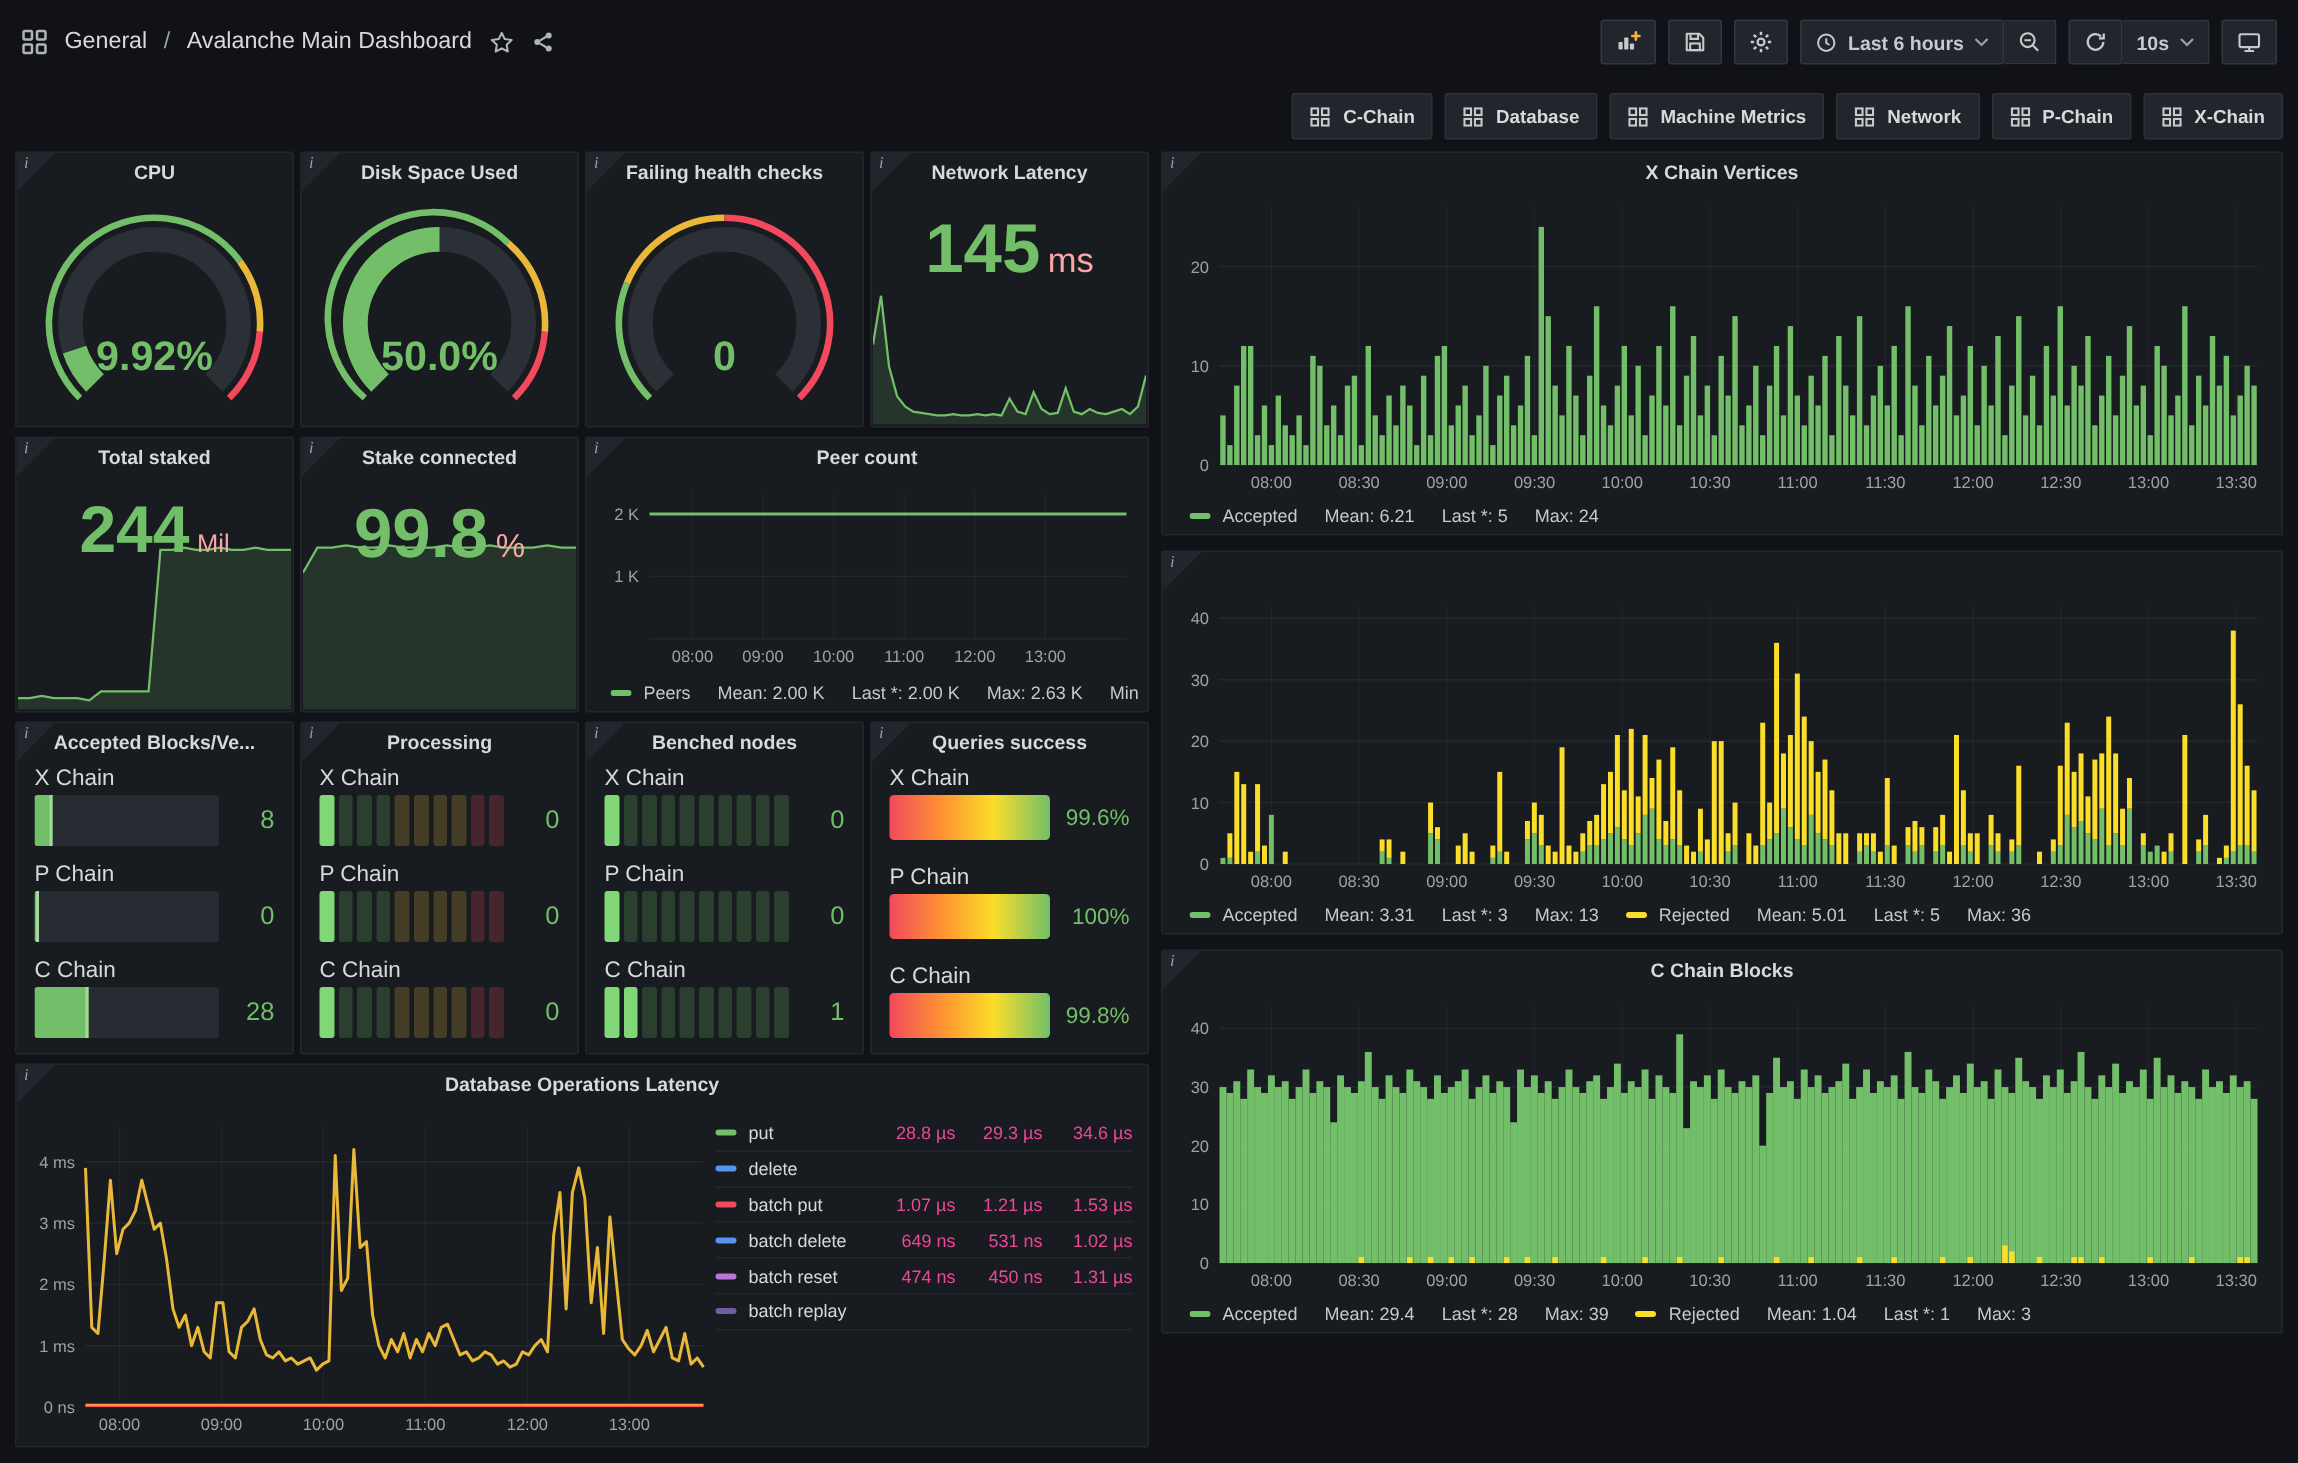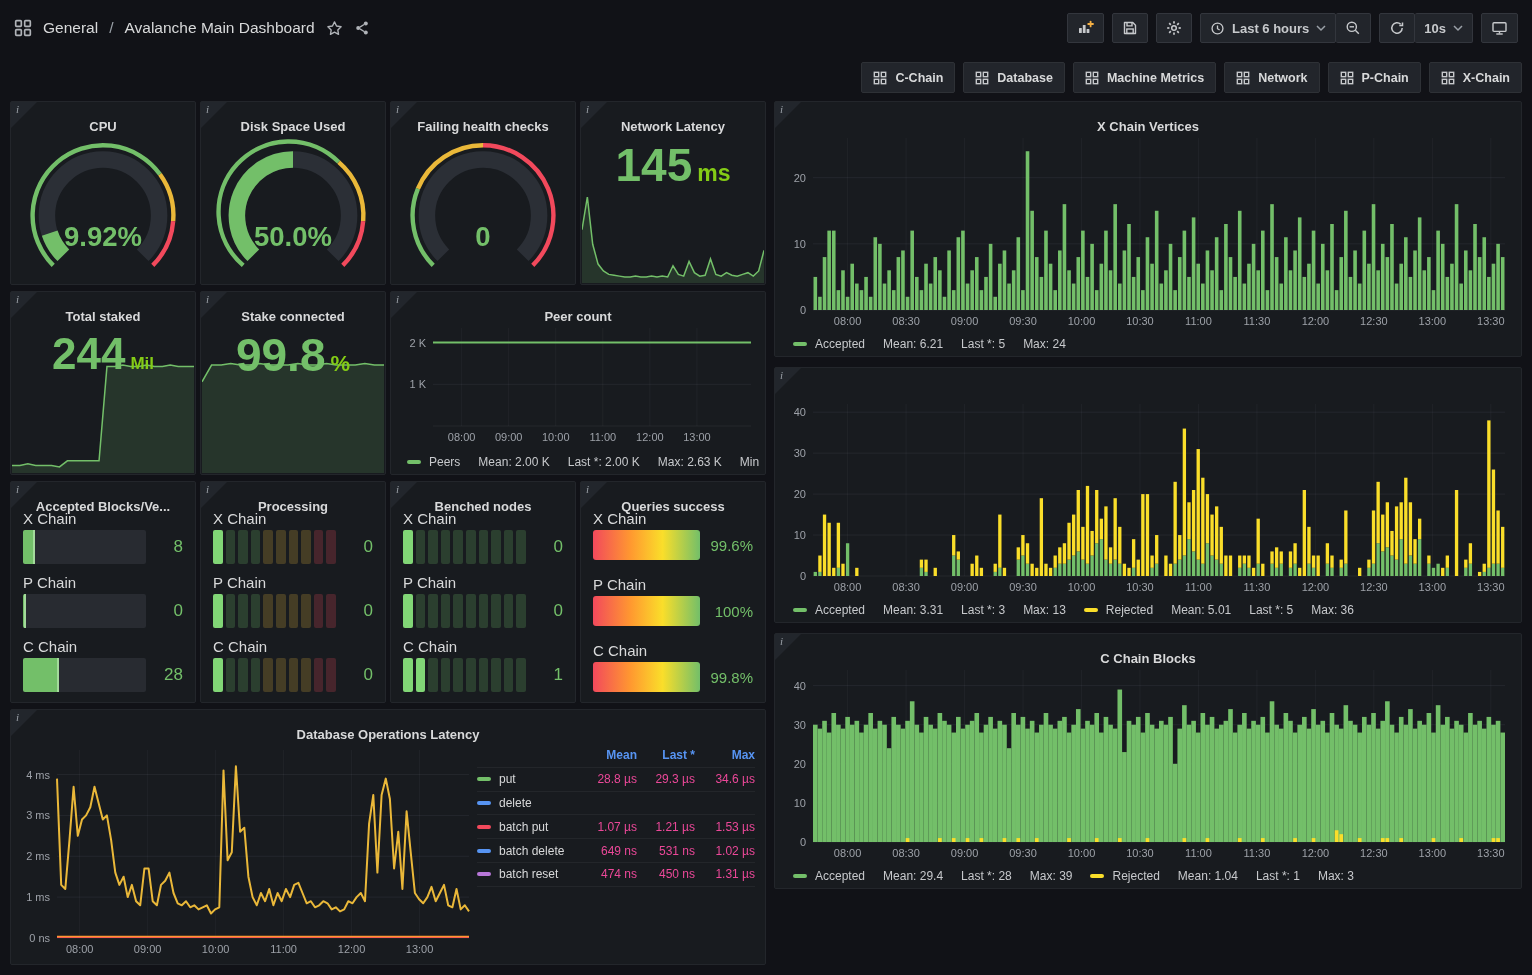--- a/index.html
+++ b/index.html
@@ -22,32 +22,32 @@
     font-size:13px;font-weight:600;cursor:pointer;white-space:nowrap}
   .tgroup .tbtn + .tbtn{border-left:none}
   
   .links{display:flex;justify-content:flex-end;gap:8px;padding:6px 10px 4px}
   .chip{height:29px;display:inline-flex;align-items:center;gap:8px;padding:0 11px;
     background:#22252b;border:1px solid #2e3136;border-radius:2px;
     font-size:12.5px;font-weight:600;color:#d8d9da;cursor:pointer}
   
   .dash{position:relative;height:876px}
   .panel{position:absolute;background:#181b1f;border:1px solid #23262b;border-radius:2px;box-sizing:border-box}
-  .ptitle{margin:12px;height:26px;line-height:26px;text-align:center;font-size:13px;font-weight:600;
+  .ptitle{margin:0;height:26px;line-height:26px;text-align:center;font-size:13px;font-weight:600;
     color:#d8d9da;white-space:nowrap;overflow:hidden;cursor:pointer}
   .corner{position:absolute;top:0;left:0;width:26px;height:26px;background:#22262c;
     clip-path:polygon(0 0,100% 0,0 100%);z-index:3;cursor:pointer}
   .corner span{position:absolute;top:1px;left:5px;font-size:11px;font-style:italic;
     font-family:"Liberation Serif",serif;color:#9aa0a7}
   
   .gauge-host{position:absolute;left:0;right:0;top:26px;bottom:6px;display:flex;justify-content:center;align-items:center}
   .stat-body{position:absolute;left:1px;right:1px;top:26px;bottom:1px}
   .bigval{position:absolute;inset:0;display:flex;align-items:baseline;justify-content:center;z-index:2;gap:5px;transform:translateY(14px)}
   .bigval .num{font-weight:700;color:#73BF69;line-height:1}
-  .bigval .unit{font-weight:700;color:#84cc16;line-height:1}
+  .bigval .unit{font-weight:400;color:#fca5a5;line-height:1}
   .spark{position:absolute;left:0;right:0;bottom:0;z-index:1}
   .spark svg{display:block;width:100%;height:100%}
   
   .rows{position:absolute;left:12px;right:12px;top:28px;bottom:10px;display:flex;flex-direction:column;justify-content:space-between}
   .prow{display:flex;flex-direction:column;gap:3px}
   .chain-label{font-size:15px;color:#d8d9da}
   .bline{display:flex;align-items:center;gap:9px}
   .track{flex:1;height:34px;background:#282b31;border-radius:2px;position:relative;overflow:hidden}
   .fillbar{position:absolute;left:0;top:0;bottom:0;background:#73BF69;border-right:2px solid #a3da9b}
   .rowval{width:28px;text-align:right;font-size:17px;color:#73BF69;flex:none}
@@ -617,26 +617,20 @@
           <line x1="338.58" y1="8" x2="338.58" y2="196" stroke="rgba(204,204,220,0.05)"></line>
           <text x="338.58" y="211" fill="#9da1a8" font-size="11" text-anchor="middle" font-family="inherit">12:00</text>
           <line x1="406.56" y1="8" x2="406.56" y2="196" stroke="rgba(204,204,220,0.05)"></line>
           <text x="406.56" y="211" fill="#9da1a8" font-size="11" text-anchor="middle" font-family="inherit">13:00</text>
           <polyline points="44.0,195.3 48.2,195.3 52.3,195.3 56.5,195.3 60.6,195.3 64.8,195.3 69.0,195.3 73.1,195.3 77.3,195.3 81.5,195.3 85.6,195.3 89.8,195.3 93.9,195.3 98.1,195.3 102.3,195.3 106.4,195.3 110.6,195.3 114.7,195.3 118.9,195.3 123.1,195.3 127.2,195.3 131.4,195.3 135.6,195.3 139.7,195.3 143.9,195.3 148.0,195.3 152.2,195.3 156.4,195.3 160.5,195.3 164.7,195.3 168.8,195.3 173.0,195.3 177.2,195.3 181.3,195.3 185.5,195.3 189.7,195.3 193.8,195.3 198.0,195.3 202.1,195.3 206.3,195.3 210.5,195.3 214.6,195.3 218.8,195.3 222.9,195.3 227.1,195.3 231.3,195.3 235.4,195.3 239.6,195.3 243.8,195.3 247.9,195.3 252.1,195.3 256.2,195.3 260.4,195.3 264.6,195.3 268.7,195.3 272.9,195.3 277.1,195.3 281.2,195.3 285.4,195.3 289.5,195.3 293.7,195.3 297.9,195.3 302.0,195.3 306.2,195.3 310.3,195.3 314.5,195.3 318.7,195.3 322.8,195.3 327.0,195.3 331.2,195.3 335.3,195.3 339.5,195.3 343.6,195.3 347.8,195.3 352.0,195.3 356.1,195.3 360.3,195.3 364.4,195.3 368.6,195.3 372.8,195.3 376.9,195.3 381.1,195.3 385.3,195.3 389.4,195.3 393.6,195.3 397.7,195.3 401.9,195.3 406.1,195.3 410.2,195.3 414.4,195.3 418.5,195.3 422.7,195.3 426.9,195.3 431.0,195.3 435.2,195.3 439.4,195.3 443.5,195.3 447.7,195.3 451.8,195.3 456.0,195.3" fill="none" stroke="#F2495C" stroke-width="1.5" stroke-linejoin="round"></polyline>
           <polyline points="44.0,194.6 48.2,194.6 52.3,194.6 56.5,194.6 60.6,194.6 64.8,194.6 69.0,194.6 73.1,194.6 77.3,194.6 81.5,194.6 85.6,194.6 89.8,194.6 93.9,194.6 98.1,194.6 102.3,194.6 106.4,194.6 110.6,194.6 114.7,194.6 118.9,194.6 123.1,194.6 127.2,194.6 131.4,194.6 135.6,194.6 139.7,194.6 143.9,194.6 148.0,194.6 152.2,194.6 156.4,194.6 160.5,194.6 164.7,194.6 168.8,194.6 173.0,194.6 177.2,194.6 181.3,194.6 185.5,194.6 189.7,194.6 193.8,194.6 198.0,194.6 202.1,194.6 206.3,194.6 210.5,194.6 214.6,194.6 218.8,194.6 222.9,194.6 227.1,194.6 231.3,194.6 235.4,194.6 239.6,194.6 243.8,194.6 247.9,194.6 252.1,194.6 256.2,194.6 260.4,194.6 264.6,194.6 268.7,194.6 272.9,194.6 277.1,194.6 281.2,194.6 285.4,194.6 289.5,194.6 293.7,194.6 297.9,194.6 302.0,194.6 306.2,194.6 310.3,194.6 314.5,194.6 318.7,194.6 322.8,194.6 327.0,194.6 331.2,194.6 335.3,194.6 339.5,194.6 343.6,194.6 347.8,194.6 352.0,194.6 356.1,194.6 360.3,194.6 364.4,194.6 368.6,194.6 372.8,194.6 376.9,194.6 381.1,194.6 385.3,194.6 389.4,194.6 393.6,194.6 397.7,194.6 401.9,194.6 406.1,194.6 410.2,194.6 414.4,194.6 418.5,194.6 422.7,194.6 426.9,194.6 431.0,194.6 435.2,194.6 439.4,194.6 443.5,194.6 447.7,194.6 451.8,194.6 456.0,194.6" fill="none" stroke="#FF9830" stroke-width="1.5" stroke-linejoin="round"></polyline>
           <polyline points="44.0,36.6 48.2,142.9 52.3,147.0 56.5,97.9 60.6,44.8 64.8,93.8 69.0,77.5 73.1,73.4 77.3,65.2 81.5,44.8 85.6,61.1 89.8,77.5 93.9,73.4 98.1,97.9 102.3,130.6 106.4,142.9 110.6,134.7 114.7,155.1 118.9,142.9 123.1,159.2 127.2,163.3 131.4,126.5 135.6,126.5 139.7,159.2 143.9,163.3 148.0,142.9 152.2,138.8 156.4,130.6 160.5,151.0 164.7,161.3 168.8,163.3 173.0,159.2 177.2,165.3 181.3,163.3 185.5,167.4 189.7,165.3 193.8,163.3 198.0,171.5 202.1,167.4 206.3,165.3 210.5,28.4 214.6,118.3 218.8,110.2 222.9,24.3 227.1,89.7 231.3,85.7 235.4,134.7 239.6,155.1 243.8,163.3 247.9,151.0 252.1,159.2 256.2,147.0 260.4,163.3 264.6,151.0 268.7,159.2 272.9,147.0 277.1,155.1 281.2,142.9 285.4,140.8 289.5,151.0 293.7,161.3 297.9,159.2 302.0,165.3 306.2,163.3 310.3,159.2 314.5,161.3 318.7,167.4 322.8,165.3 327.0,169.4 331.2,167.4 335.3,159.2 339.5,161.3 343.6,155.1 347.8,151.0 352.0,159.2 356.1,81.6 360.3,53.0 364.4,130.6 368.6,53.0 372.8,36.6 376.9,57.0 381.1,126.5 385.3,89.7 389.4,147.0 393.6,69.3 397.7,110.2 401.9,151.0 406.1,157.2 410.2,161.3 414.4,155.1 418.5,144.9 422.7,159.2 426.9,151.0 431.0,142.9 435.2,163.3 439.4,165.3 443.5,147.0 447.7,167.4 451.8,163.3 456.0,169.4" fill="none" stroke="#EAB839" stroke-width="2" stroke-linejoin="round"></polyline>
         </svg>
       </div>
     <div class="dbtable">
-        <div class="dbrow head">
-          <div></div>
-          <div class="c">Mean</div>
-          <div class="c">Last *</div>
-          <div class="c">Max</div>
-        </div>
         <div class="dbrow">
           <div class="dbname">
             <div class="swatch" style="background: rgb(115, 191, 105);"></div>
             <span>put</span>
           </div>
           <div class="c">28.8 µs</div>
           <div class="c">29.3 µs</div>
           <div class="c">34.6 µs</div>
         </div>
         <div class="dbrow">
@@ -667,20 +661,29 @@
           <div class="c">1.02 µs</div>
         </div>
         <div class="dbrow">
           <div class="dbname">
             <div class="swatch" style="background: rgb(184, 119, 217);"></div>
             <span>batch reset</span>
           </div>
           <div class="c">474 ns</div>
           <div class="c">450 ns</div>
           <div class="c">1.31 µs</div>
+        </div>
+        <div class="dbrow">
+          <div class="dbname">
+            <div class="swatch" style="background: rgb(112, 93, 160);"></div>
+            <span>batch replay</span>
+          </div>
+          <div class="c"></div>
+          <div class="c"></div>
+          <div class="c"></div>
         </div>
       </div>
   </section>
 
   <section class="panel" style="left:774px;top:4px;width:748px;height:256px">
     <div class="corner">
         <span>i</span>
       </div>
     <h2 class="ptitle">X Chain Vertices</h2>
     <div class="chart-host" style="left:4px;right:10px;top:28px;bottom:28px">

